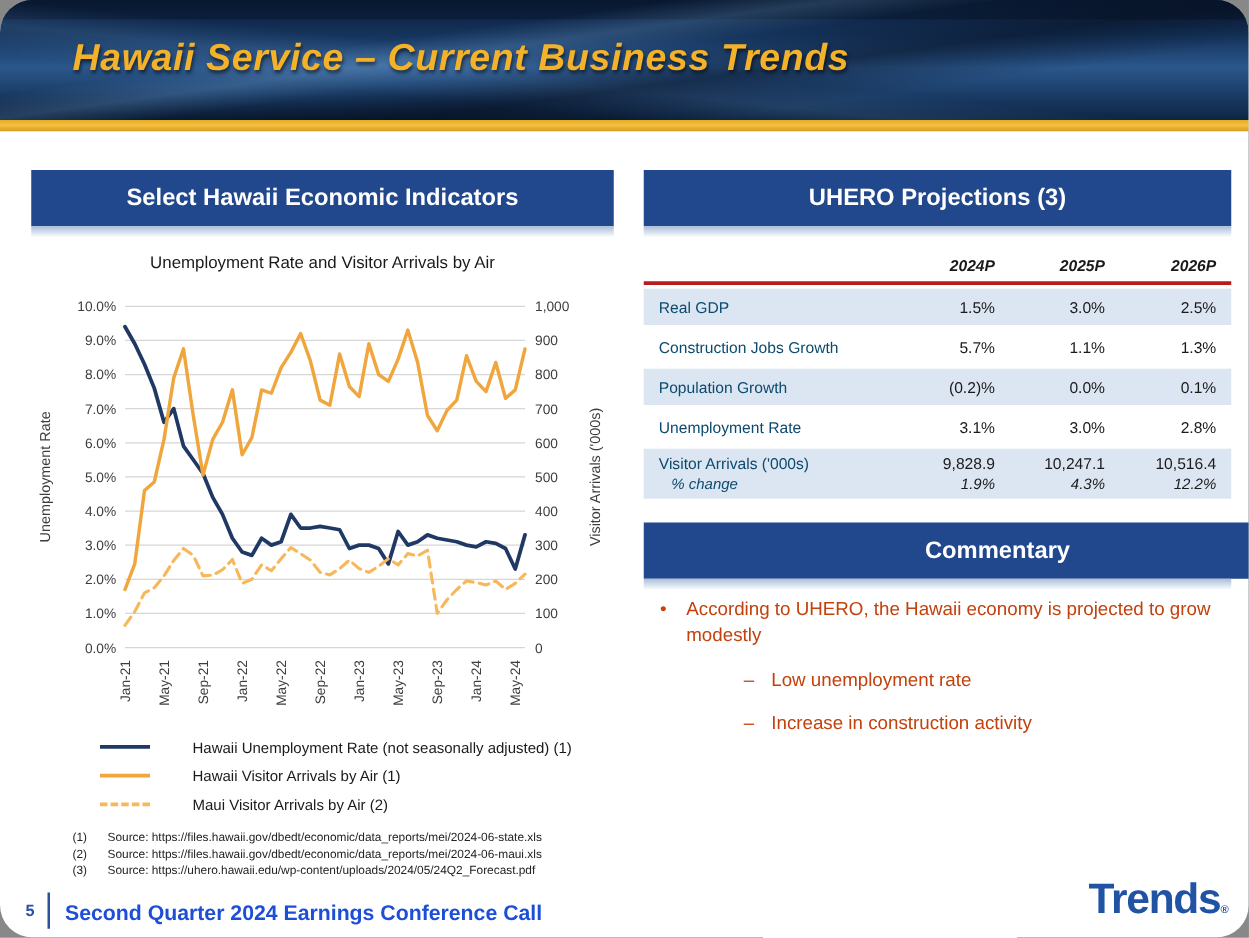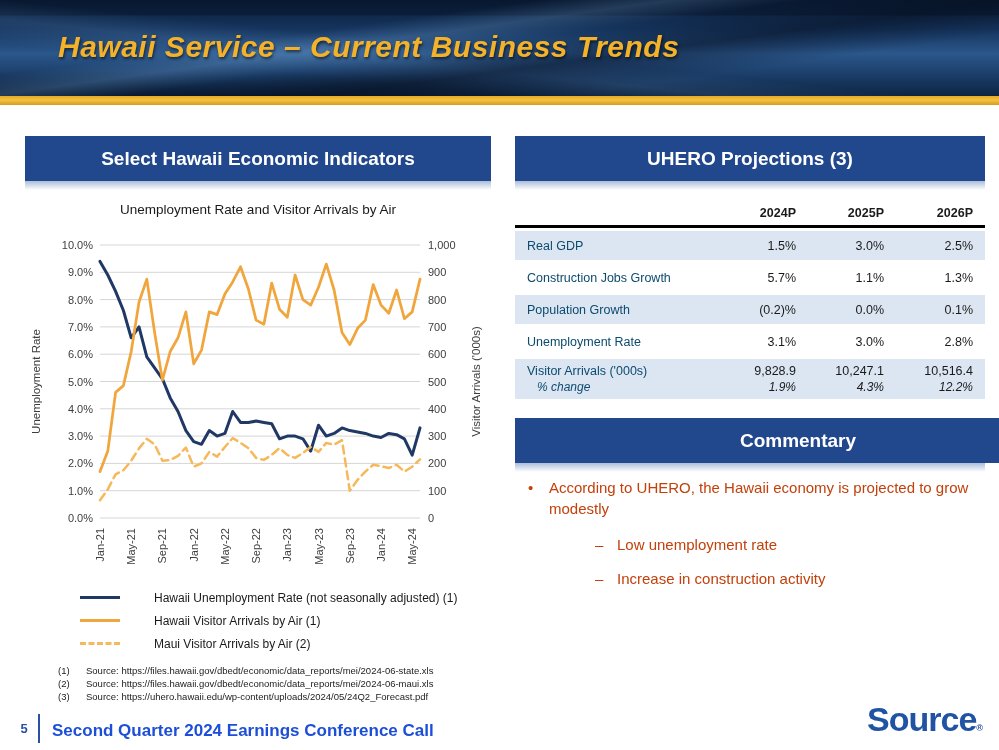--- a/index.html
+++ b/index.html
@@ -1,17 +1,17 @@
 <!DOCTYPE html>
 <html><head>
 <meta charset="utf-8">
 <style>
   html,body{margin:0;padding:0;background:#888;}
   .slide{position:relative;width:999px;height:750px;background:#ffffff;
-    font-family:"Liberation Sans","DejaVu Sans",sans-serif;overflow:hidden;}
+    font-family:"Liberation Sans","DejaVu Sans",sans-serif;overflow:hidden;border-radius:26px;}
 
   
   .banner{position:absolute;left:0;top:0;width:999px;height:96px;
     background:
       linear-gradient(to bottom, #081830 0px, #0b1e3a 15px, rgba(11,30,58,0) 16px),
       radial-gradient(130% 70% at 15% 115%, rgba(2,8,20,.55), transparent 60%),
       radial-gradient(120% 60% at 85% -20%, rgba(70,120,170,.35), transparent 55%),
       linear-gradient(to bottom,#0a1c36 0%,#15345d 30%,#2b578b 56%,#1b3d68 78%,#0d2544 100%);}
   .banner::before{content:"";position:absolute;inset:0;
     background:
@@ -42,21 +42,21 @@
   .swatch{display:inline-block;width:40px;height:0;margin-right:4px;}
   .legend-label{font-size:12px;color:#1a1a1a;line-height:14px;}
 
   .sources{position:absolute;left:58px;top:664px;font-size:9.5px;color:#222;}
   .src-row{display:flex;line-height:13px;}
   .src-num{width:28px;flex:none;}
 
   
   .proj-table{position:absolute;left:515px;top:200px;width:470px;}
   .proj-head,.proj-row{display:grid;grid-template-columns:205px 88px 88px 89px;align-items:center;}
-  .proj-head{height:25px;border-bottom:3px solid #000000;}
+  .proj-head{height:25px;border-bottom:3px solid #b91c1c;font-style:italic;}
   .proj-head .num{font-weight:bold;font-size:13px;}
   .cell.num{text-align:right;padding-right:12px;font-size:12.5px;color:#1a1a1a;}
   .cell.label{padding-left:12px;font-size:12.5px;color:#0c4a6e;}
   .proj-row{min-height:29px;margin-top:3px;}
   .proj-row.shaded{background:#DCE6F2;}
   .proj-row.tall{padding:5px 0;}
   .sub{font-style:italic;font-size:12px;margin-top:2px;}
   .cell.label .sub{padding-left:10px;}
 
   .commentary-body{position:absolute;left:528px;top:477px;width:452px;color:#c2410c;}
@@ -243,16 +243,16 @@
     </div>
     <div class="dash-row">
       <span>Increase in construction activity</span>
     </div>
   </div>
 
   <div class="page-num">5</div>
   <div class="footer-divider"></div>
   <div class="footer-title">Second Quarter 2024 Earnings Conference Call</div>
   <div class="matson-logo">
-    <span>Source</span><span class="reg">®</span>
+    <span>Trends</span><span class="reg">®</span>
   </div>
 
 </div>
 
 </body></html>

